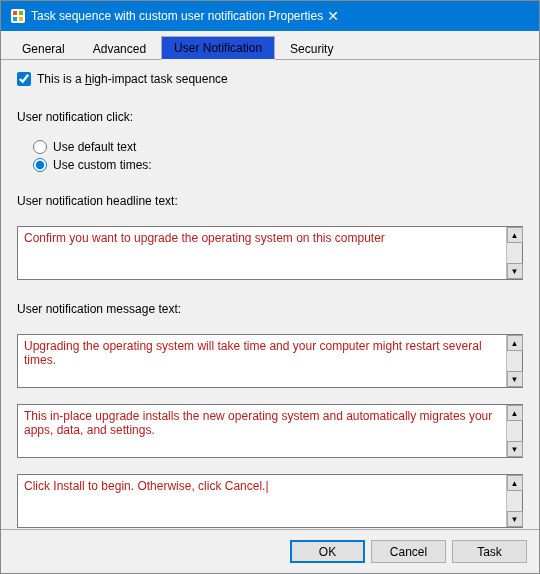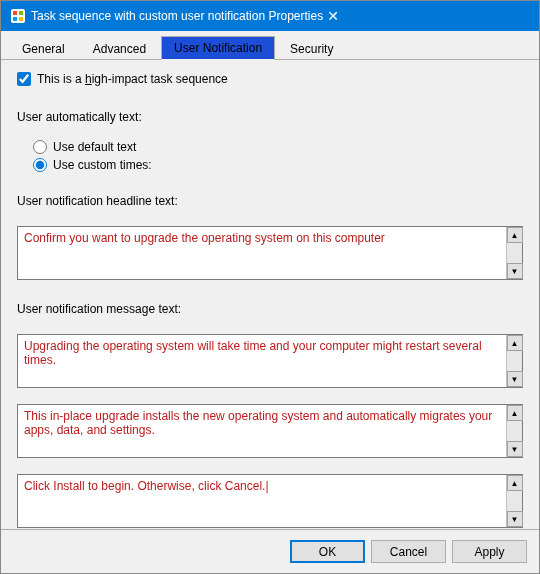--- a/index.html
+++ b/index.html
@@ -232,21 +232,21 @@
 
   <div class="content">
 
     <div class="checkbox-row">
       <input type="checkbox" checked="" style="">
       <label>
         This is a <span class="underline">h</span>igh-impact task sequence
       </label>
     </div>
 
-    <div class="section-label">User automatically text:</div>
+    <div class="section-label">User notification click:</div>
 
     <div class="radio-group">
       <div class="radio-row">
         <input type="radio" name="notif" style="">
         <label>Use default text</label>
       </div>
       <div class="radio-row">
         <input type="radio" name="notif" checked="" style="">
         <label>Use custom times:</label>
       </div>
@@ -288,15 +288,15 @@
         <div class="scroll-btn">▲</div>
         <div class="scroll-track"></div>
         <div class="scroll-btn">▼</div>
       </div>
     </div>
   </div>
 
   <div class="footer">
     <button class="footer-btn primary">OK</button>
     <button class="footer-btn">Cancel</button>
-    <button class="footer-btn">Apply</button>
+    <button class="footer-btn">Task</button>
   </div>
 </div>
 
 </body></html>

